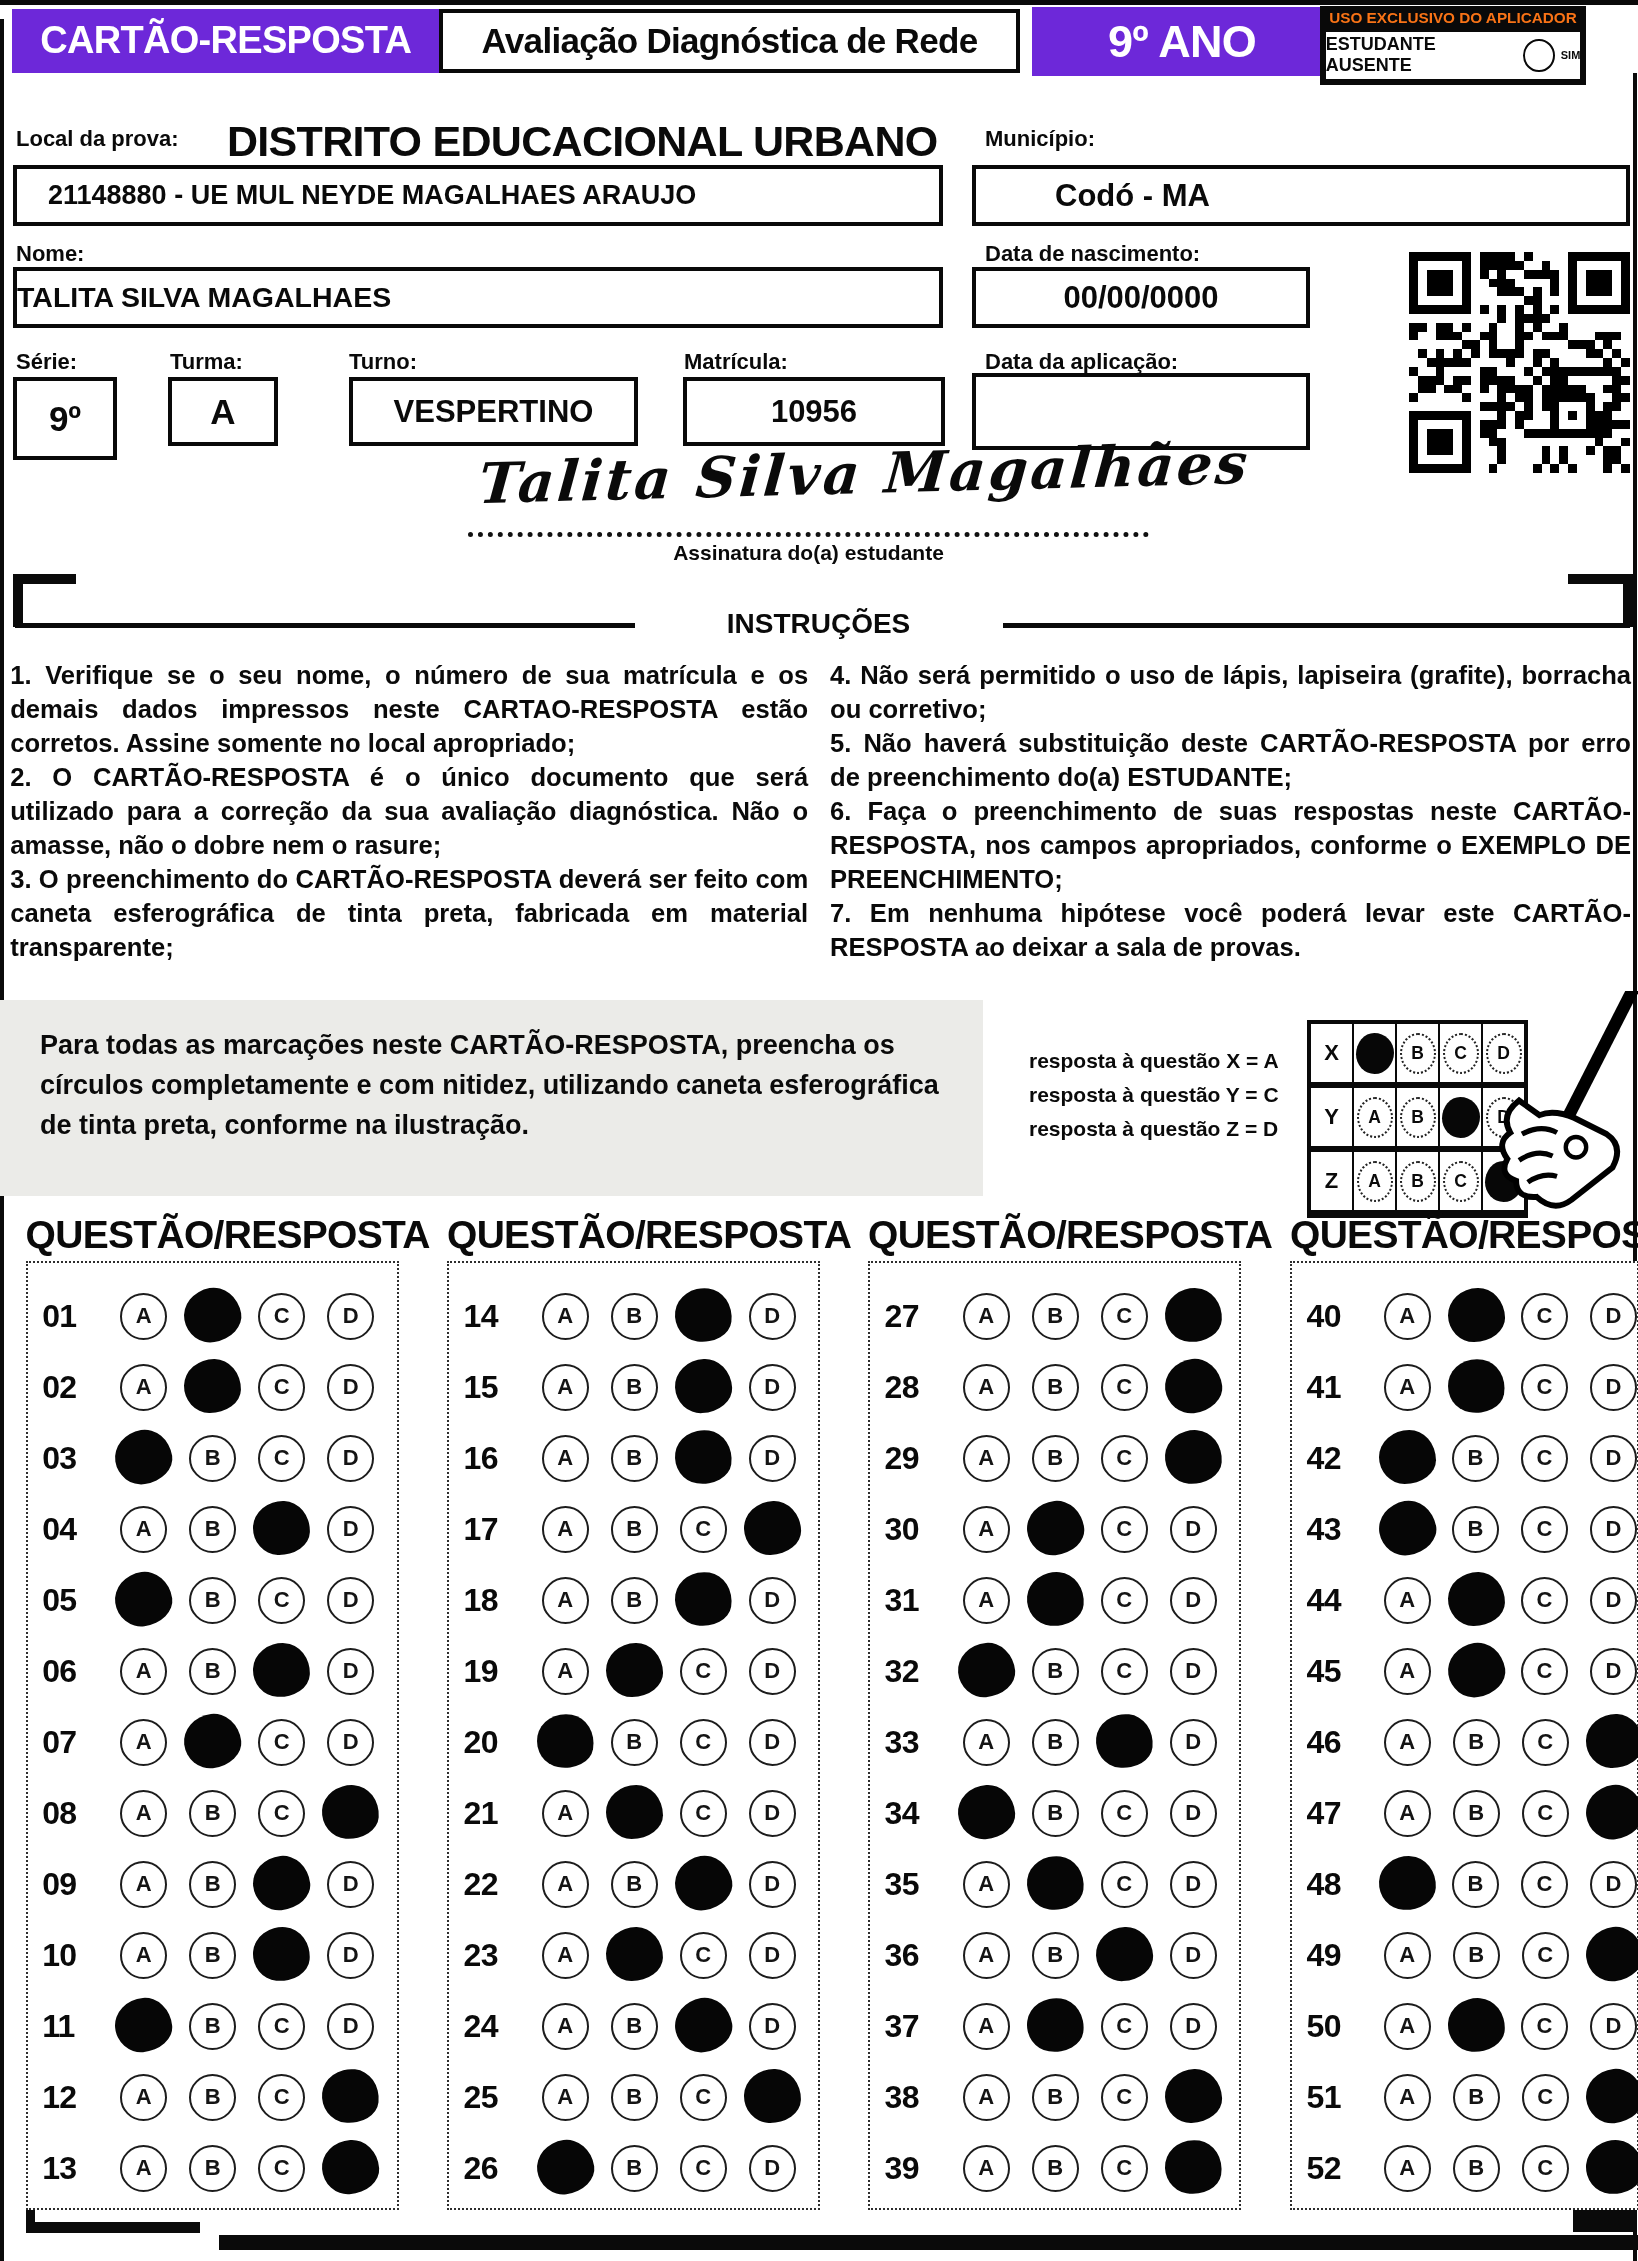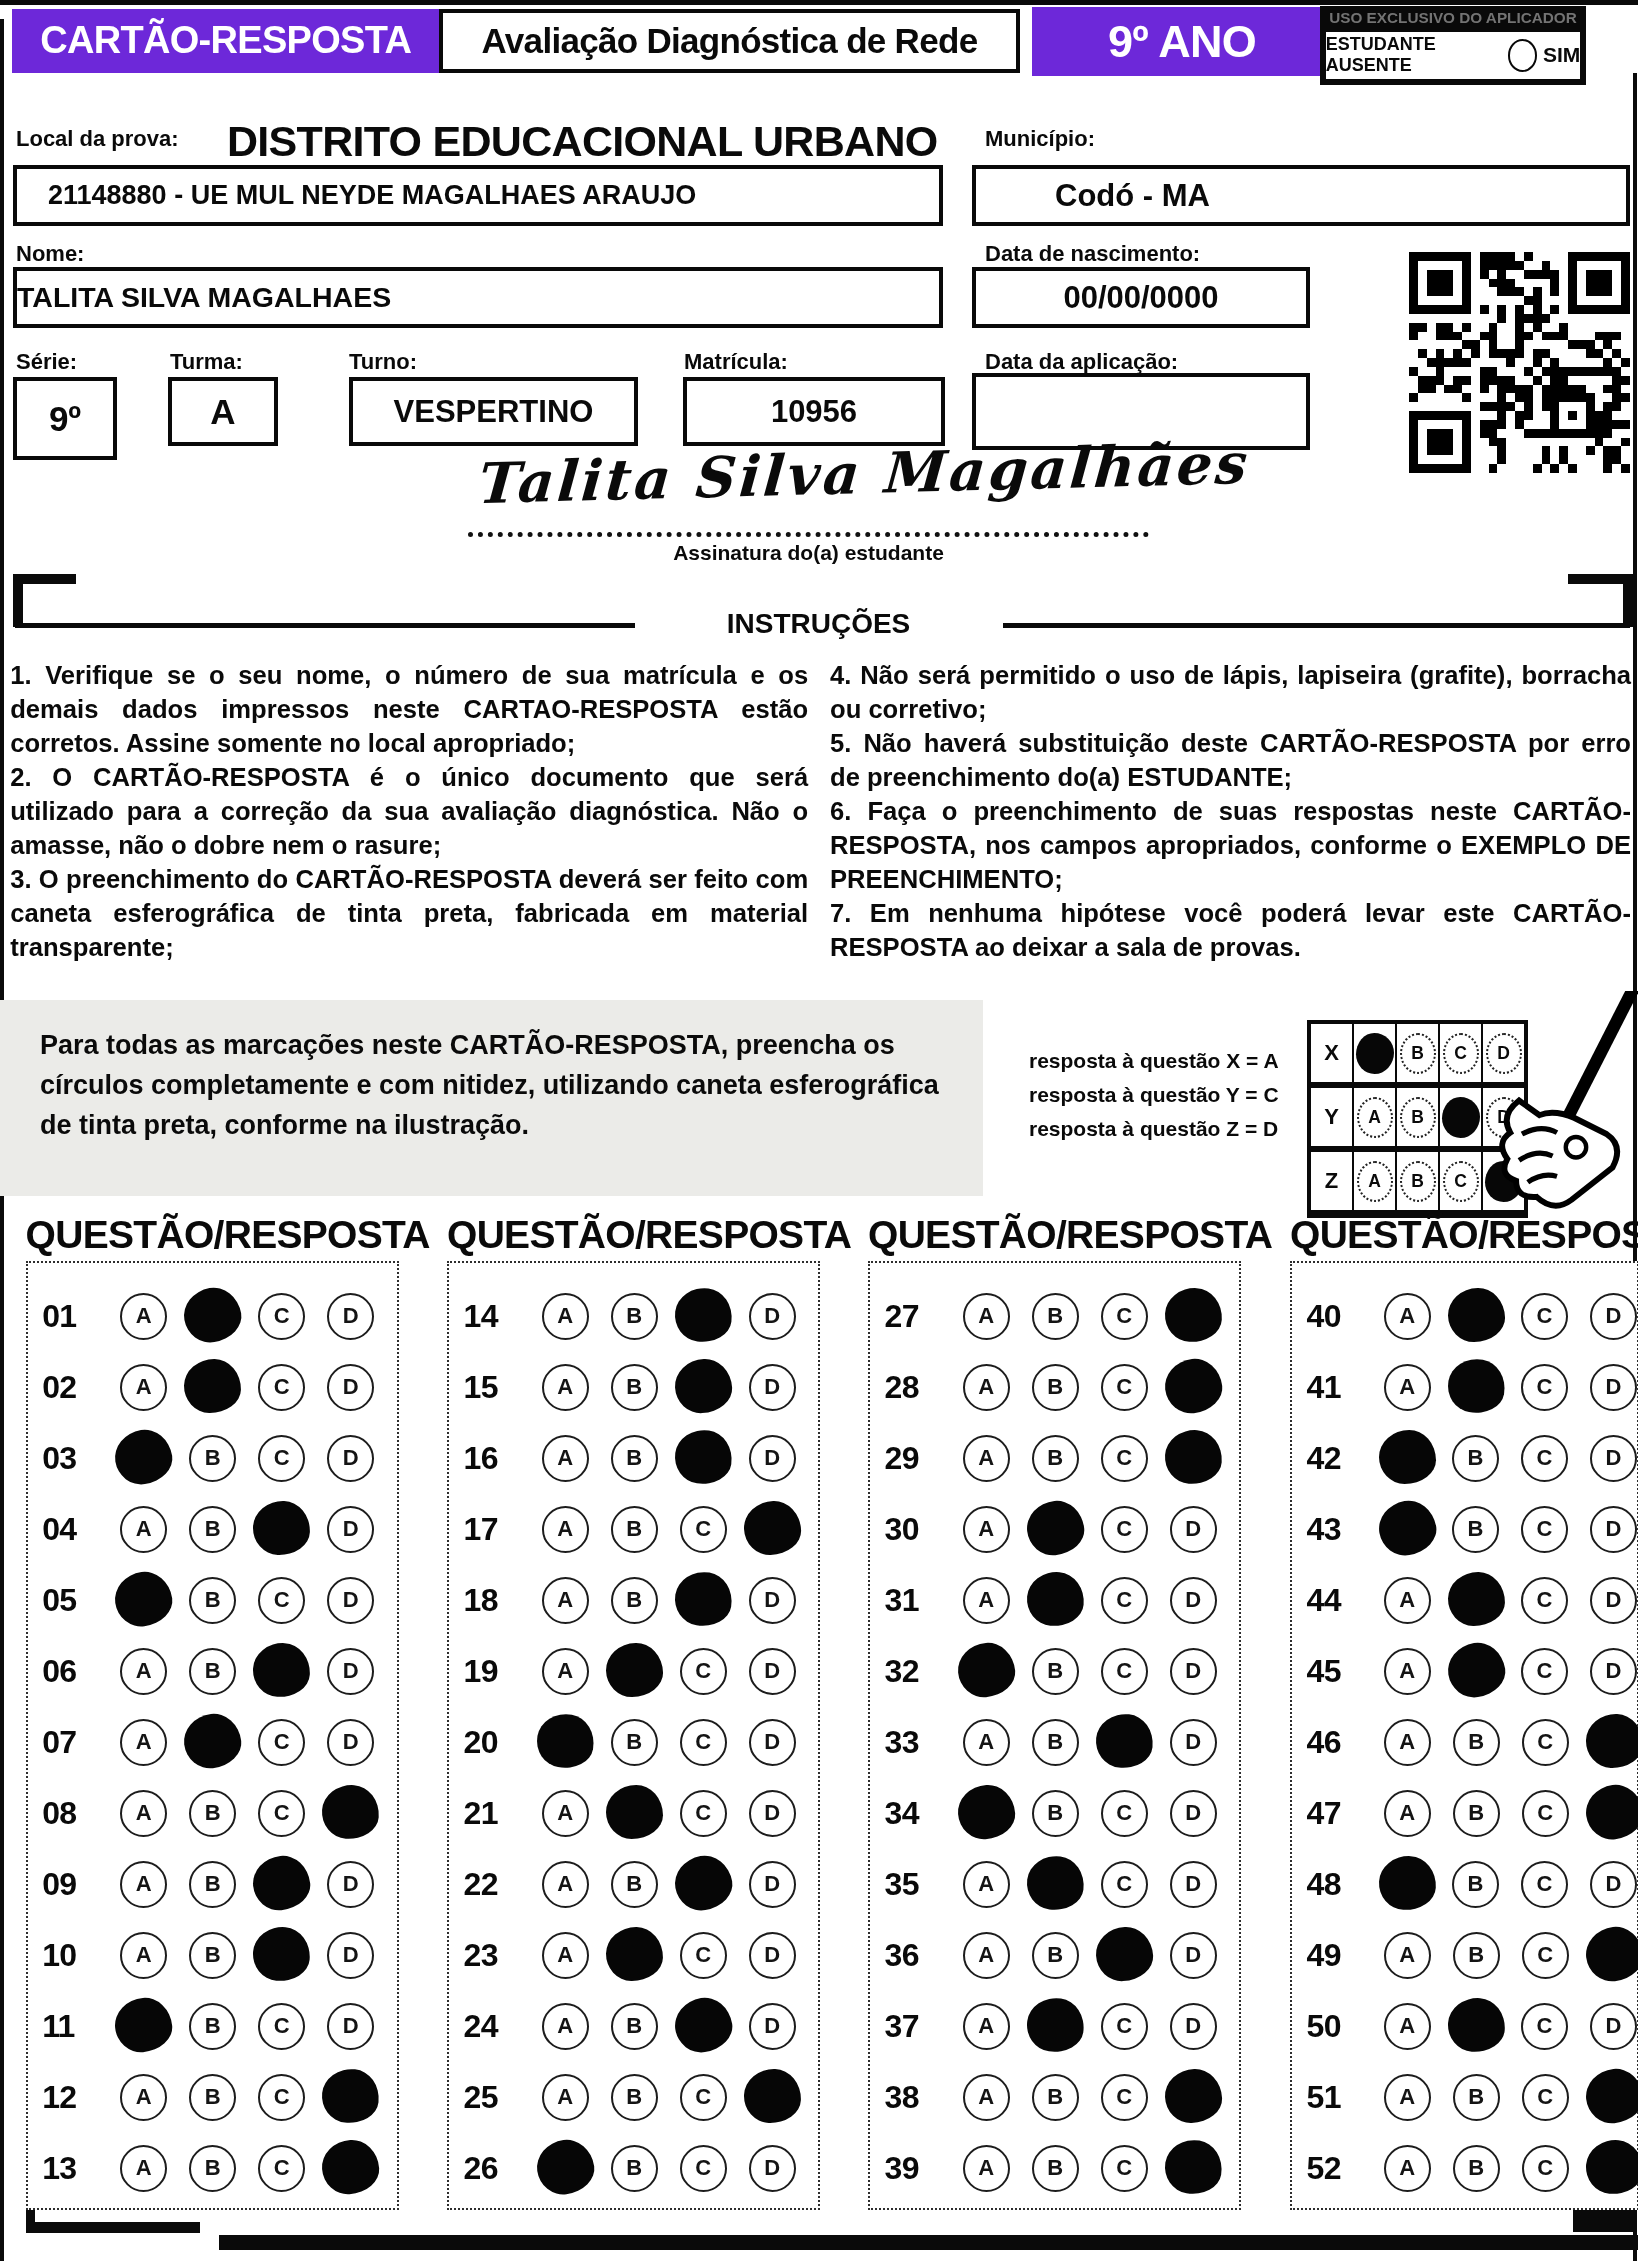--- a/index.html
+++ b/index.html
@@ -20,26 +20,26 @@
   #mark-bot-right-sq{left:1573px;top:2174px;width:60px;height:58px;}
   #mark-bot-bar{left:219px;top:2235px;width:1419px;height:14.6px;}
   
   .hdr-black{background:#6d28d9;color:#fff;display:flex;align-items:center;justify-content:center;
              font-weight:bold;letter-spacing:-0.7px;}
   #hdr-title{left:11.7px;top:8.8px;width:428px;height:64px;font-size:38px;}
   #hdr-sub{left:439px;top:8.8px;width:581px;height:64px;border:4.4px solid #090909;box-sizing:border-box;
            display:flex;align-items:center;justify-content:center;font-weight:bold;font-size:35px;letter-spacing:-0.7px;}
   #hdr-grade{left:1032px;top:7.3px;width:300px;height:69px;font-size:45px;}
   #uso-box{left:1320px;top:5.8px;width:266px;height:79px;background:#090909;}
-  #uso-title{color:#737373;font-weight:bold;font-size:15.3px;text-align:center;padding-top:3.7px;letter-spacing:0px;}
+  #uso-title{color:#f97316;font-weight:bold;font-size:15.3px;text-align:center;padding-top:3.7px;letter-spacing:0px;}
   #uso-body{position:absolute;left:3.7px;right:3.7px;top:24px;bottom:3.7px;background:#fff;border:2.2px solid #090909;
             display:flex;align-items:center;justify-content:center;gap:5.8px;}
   #uso-body .lbl{font-weight:bold;font-size:18px;}
   #absent-bubble{width:29px;height:29px;border:2.2px solid #090909;border-radius:50%;display:inline-block;}
-  #uso-body .sim{font-weight:bold;font-size:21px;}
+  #uso-body .sim{font-weight:bold;font-size:11px;}
   
   .flabel{font-weight:bold;font-size:22px;}
   .fbox{border:4.4px solid #090909;box-sizing:border-box;background:#fff;display:flex;align-items:center;
         font-weight:bold;}
   #lbl-local{left:16px;top:126px;}
   #val-local{left:227px;top:117px;font-weight:bold;font-size:43px;letter-spacing:-0.7px;}
   #lbl-municipio{left:985px;top:126px;}
   #box-school{left:13px;top:165px;width:930px;height:61px;font-size:27px;padding-left:31px;}
   #box-municipio{left:972px;top:165px;width:658px;height:61px;font-size:31px;padding-left:79px;}
   #lbl-nome{left:16px;top:241px;}

